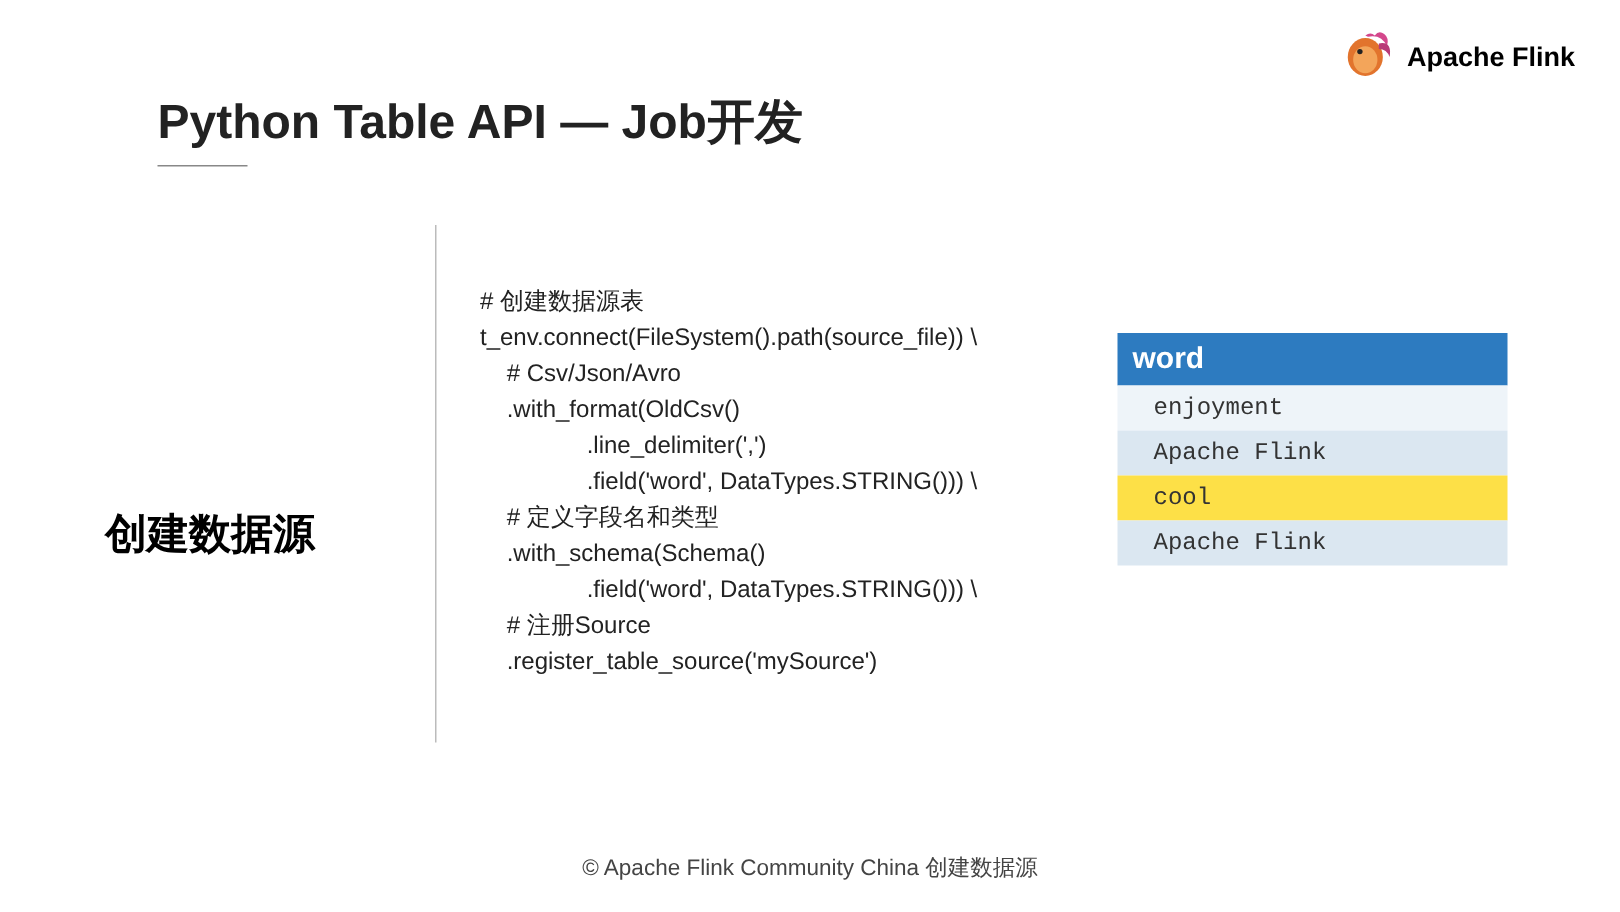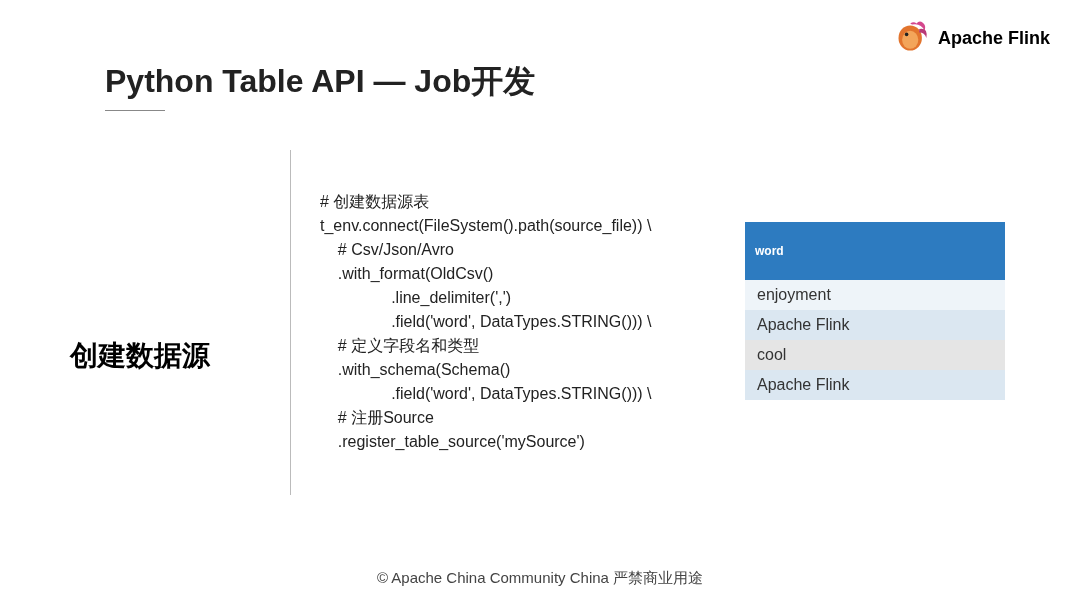--- a/index.html
+++ b/index.html
@@ -74,34 +74,35 @@
       position: absolute;
       top: 222px;
       left: 745px;
       width: 260px;
       border-collapse: collapse;
     }
     .data-table th {
       background: #2d7bc0;
       color: #fff;
       text-align: left;
-      padding: 22px 10px;
-      font-size: 12px;
+      padding: 6px 10px;
+      font-size: 20px;
       font-weight: bold;
     }
     .data-table td {
-      padding: 6px 12px;
+      padding: 6px 24px;
       font-size: 16px;
       color: #333;
+      font-family: Liberation Mono, monospace;
     }
     .data-table tr:nth-child(even) td { background: #eef4f9; }
     .data-table tr:nth-child(odd) td { background: #dbe7f1; }
     .data-table tr:nth-child(1) td { background: #eef4f9; }
     .data-table tr:nth-child(2) td { background: #dbe7f1; }
-    .data-table tr:nth-child(3) td { background: #e5e5e5; }
+    .data-table tr:nth-child(3) td { background: #fde047; }
     .data-table tr:nth-child(4) td { background: #dbe7f1; }
     .footer {
       position: absolute;
       bottom: 20px;
       width: 100%;
       text-align: center;
       font-size: 15px;
       color: #444;
     }
   </style>
@@ -157,13 +158,13 @@
       </tr>
     <tr>
         <td>cool</td>
       </tr>
     <tr>
         <td>Apache Flink</td>
       </tr>
   </tbody>
 </table>
 
-<div class="footer">© Apache China Community China  严禁商业用途</div>
+<div class="footer">© Apache Flink Community China  创建数据源</div>
 
 </body></html>

